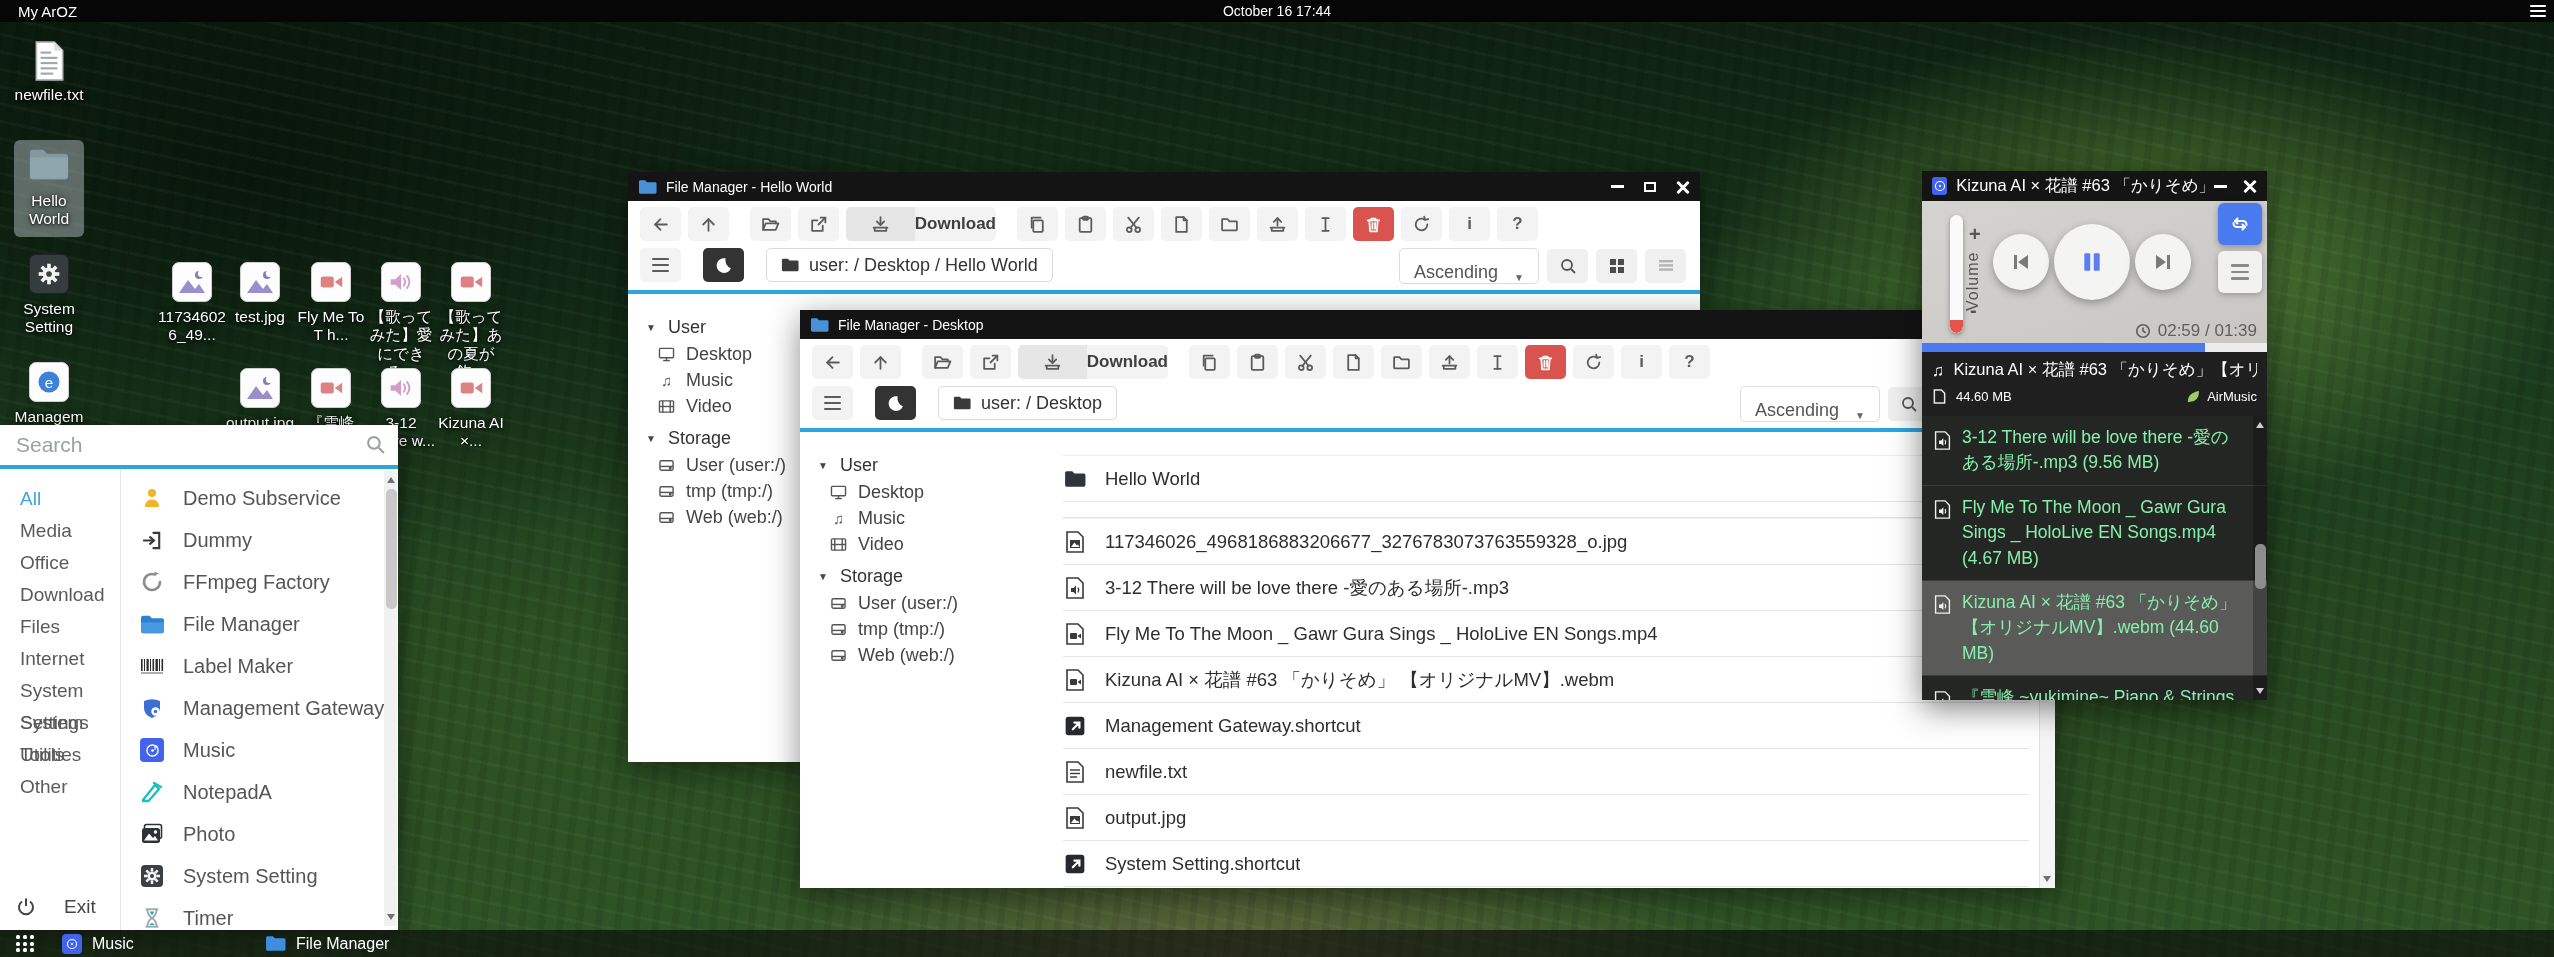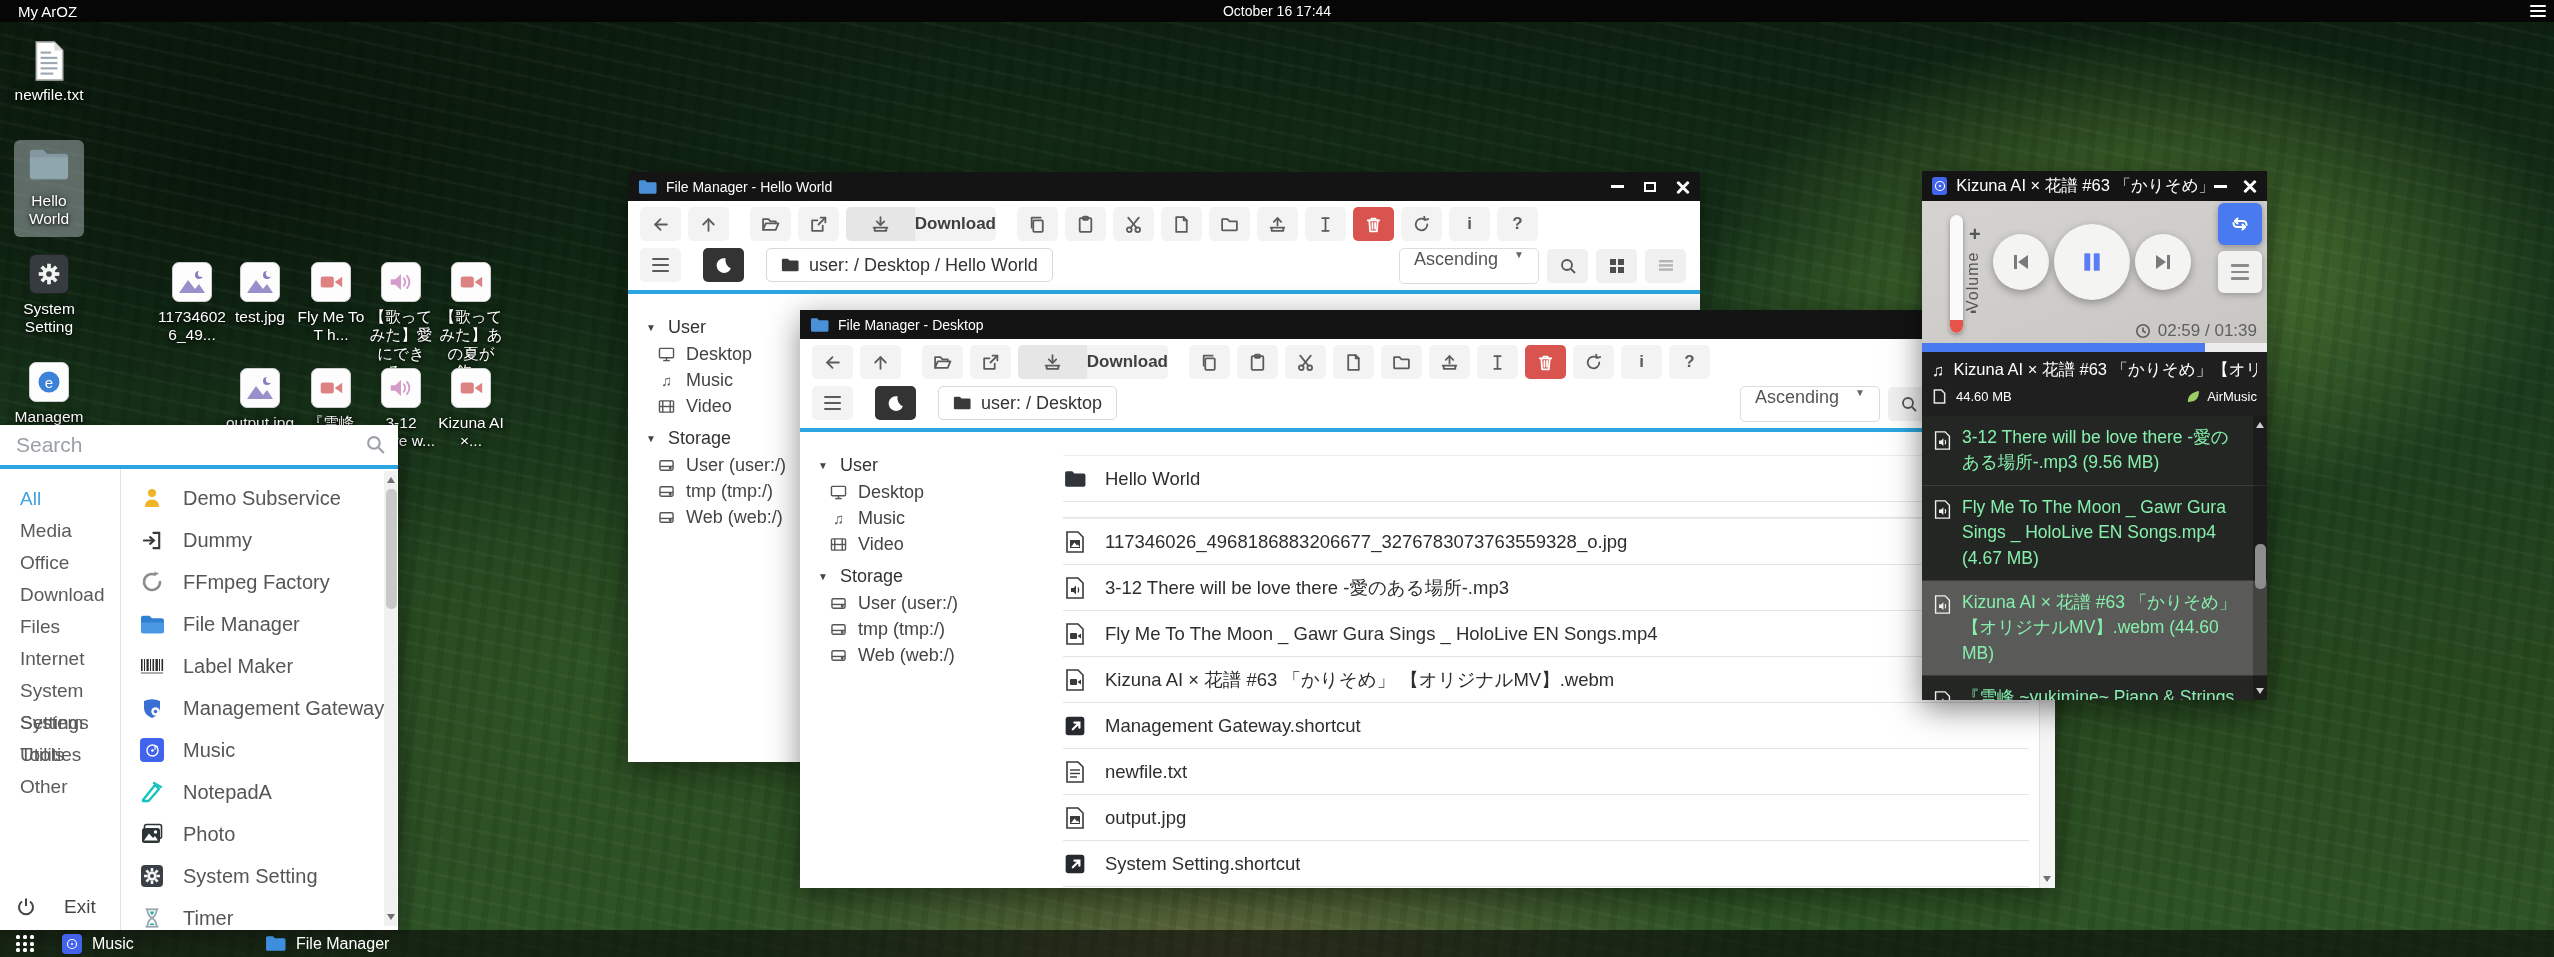--- a/index.html
+++ b/index.html
@@ -59,21 +59,21 @@
   .menubtn i,.menubtn i::before,.menubtn i::after{height:2.3px;background:#5c5c5c;border-radius:1px;}
   .menubtn i{position:relative;} .menubtn i::before,.menubtn i::after{content:"";position:absolute;left:0;width:17px;}
   .menubtn i::before{top:-6px;} .menubtn i::after{top:6px;}
   .moonbtn{width:41px;background:#333;}
   .moonbtn svg{fill:#fff;stroke:none;}
   .crumb{height:32px;border:1.5px solid #d9d9d9;border-radius:5px;background:#fff;display:flex;
     align-items:center;gap:10px;padding:0 14px;font-size:18px;color:#333;cursor:pointer;}
   .crumb svg{width:18px;height:16px;fill:#3a3a3a;}
   .sortgrp{position:absolute;top:76px;display:flex;gap:8px;align-items:center;}
   .sortpill{height:34px;background:#fff;border:1.5px solid #dcdcdc;border-radius:5px;display:flex;
-    align-items:flex-start;gap:16px;padding:0 14px;font-size:18px;color:#555;cursor:pointer;}
+    align-items:flex-end;gap:16px;padding:0 14px;font-size:18px;color:#555;cursor:pointer;}
   .sortpill .car{font-size:10px;color:#666;}
   .sbtn{height:34px;width:41px;background:#f0f0f0;border-radius:5px;display:flex;align-items:center;justify-content:center;cursor:pointer;}
   .sbtn svg{width:18px;height:18px;}
   .bluebar{position:absolute;left:0;top:118px;right:0;height:4px;background:#2ba6e0;}
   .wbody{position:absolute;left:0;top:122px;right:0;bottom:0;background:#fff;display:flex;}
   .side{box-sizing:border-box;padding:20px 0 0 18px;flex:0 0 auto;}
   .shead{display:flex;align-items:center;gap:12px;height:27px;font-size:18px;color:#333;cursor:pointer;}
   .shead .car{font-size:10px;color:#444;}
   .sitem{display:flex;align-items:center;gap:11px;height:26px;font-size:18px;color:#444;padding-left:12px;cursor:pointer;}
   .sitem svg{width:17px;height:15px;stroke:#555;fill:none;stroke-width:1.5;flex:0 0 auto;}

